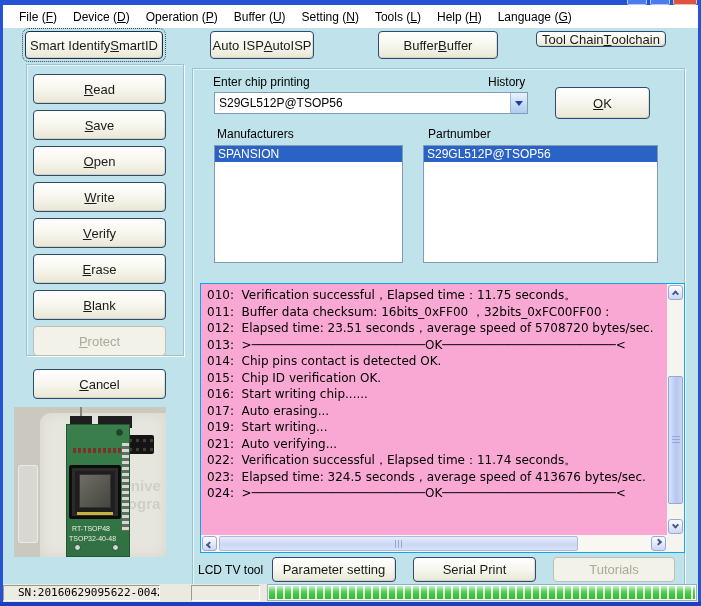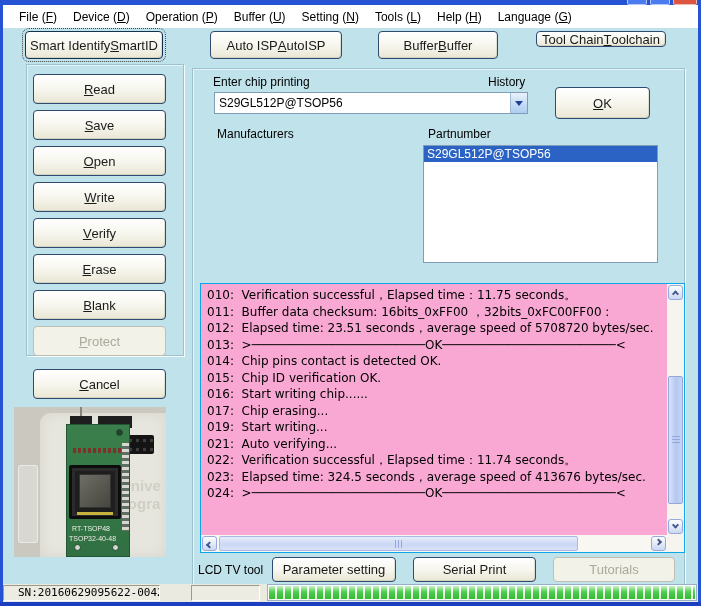--- a/index.html
+++ b/index.html
@@ -154,21 +154,21 @@
       <span class="menu-item">Tools (<u>L</u>)</span>
       <span class="menu-item">Help (<u>H</u>)</span>
       <span class="menu-item">Language (<u>G</u>)</span>
     </div>
 
   <div class="groupbox gb-side"></div>
   <div class="groupbox gb-main"></div>
 
   <div id="toolbar">
       <button class="xp-btn focused" style="left: 25px; top: 31px; width: 138px; height: 28px;">Smart Identify <u>S</u>martID</button>
-      <button class="xp-btn" style="left: 210px; top: 31px; width: 132px; height: 28px;">Auto ISP <u>A</u>utoISP</button>
+      <button class="xp-btn" style="left: 210px; top: 31px; width: 104px; height: 28px;">Auto ISP <u>A</u>utoISP</button>
       <button class="xp-btn" style="left: 378px; top: 31px; width: 120px; height: 28px;">Buffer <u>B</u>uffer</button>
       <button class="xp-btn" style="left: 536px; top: 31px; width: 130px; height: 16px;">Tool Chain <u>T</u>oolchain</button>
     </div>
   <div id="sidebar">
       <button class="xp-btn side-btn" style="top: 74px;"><u>R</u>ead</button>
       <button class="xp-btn side-btn" style="top: 110px;"><u>S</u>ave</button>
       <button class="xp-btn side-btn" style="top: 146px;"><u>O</u>pen</button>
       <button class="xp-btn side-btn" style="top: 182px;"><u>W</u>rite</button>
       <button class="xp-btn side-btn" style="top: 218px;"><u>V</u>erify</button>
       <button class="xp-btn side-btn" style="top: 254px;"><u>E</u>rase</button>
@@ -206,34 +206,37 @@
   <div class="combo">
     <span class="combo-text">S29GL512P@TSOP56</span>
     <span class="combo-btn">
         <span class="tri-down"></span>
       </span>
   </div>
   <button class="xp-btn" id="ok-btn" style="left:555px;top:87px;width:95px;height:32px;"><u>O</u>K</button>
 
   <div class="lbl" style="left:217px;top:127px;">Manufacturers</div>
   <div class="lbl" style="left:428px;top:127px;">Partnumber</div>
+  <div class="list list1" id="list1">
+      <div class="list-item selected">SPANSION</div>
+    </div>
   <div class="list list2" id="list2">
       <div class="list-item selected">S29GL512P@TSOP56</div>
     </div>
 
   <div class="log">
     <div class="log-text" id="log-text">
         <div class="log-line">010:  Verification successful，Elapsed time：11.75 seconds。</div>
         <div class="log-line">011:  Buffer data checksum: 16bits_0xFF00 ，32bits_0xFC00FF00 :</div>
         <div class="log-line">012:  Elapsed time: 23.51 seconds，average speed of 5708720 bytes/sec.</div>
         <div class="log-line">013:  &gt;────────────────────────OK────────────────────────&lt;</div>
         <div class="log-line">014:  Chip pins contact is detected OK.</div>
         <div class="log-line">015:  Chip ID verification OK.</div>
         <div class="log-line">016:  Start writing chip......</div>
-        <div class="log-line">017:  Chip erasing...</div>
+        <div class="log-line">017:  Auto erasing...</div>
         <div class="log-line">019:  Start writing...</div>
         <div class="log-line">021:  Auto verifying...</div>
         <div class="log-line">022:  Verification successful，Elapsed time：11.74 seconds。</div>
         <div class="log-line">023:  Elapsed time: 324.5 seconds，average speed of 413676 bytes/sec.</div>
         <div class="log-line">024:  &gt;────────────────────────OK────────────────────────&lt;</div>
       </div>
     <div class="vsb">
       <div class="sb-arrow sb-up">
           <span class="chev up"></span>
         </div>

